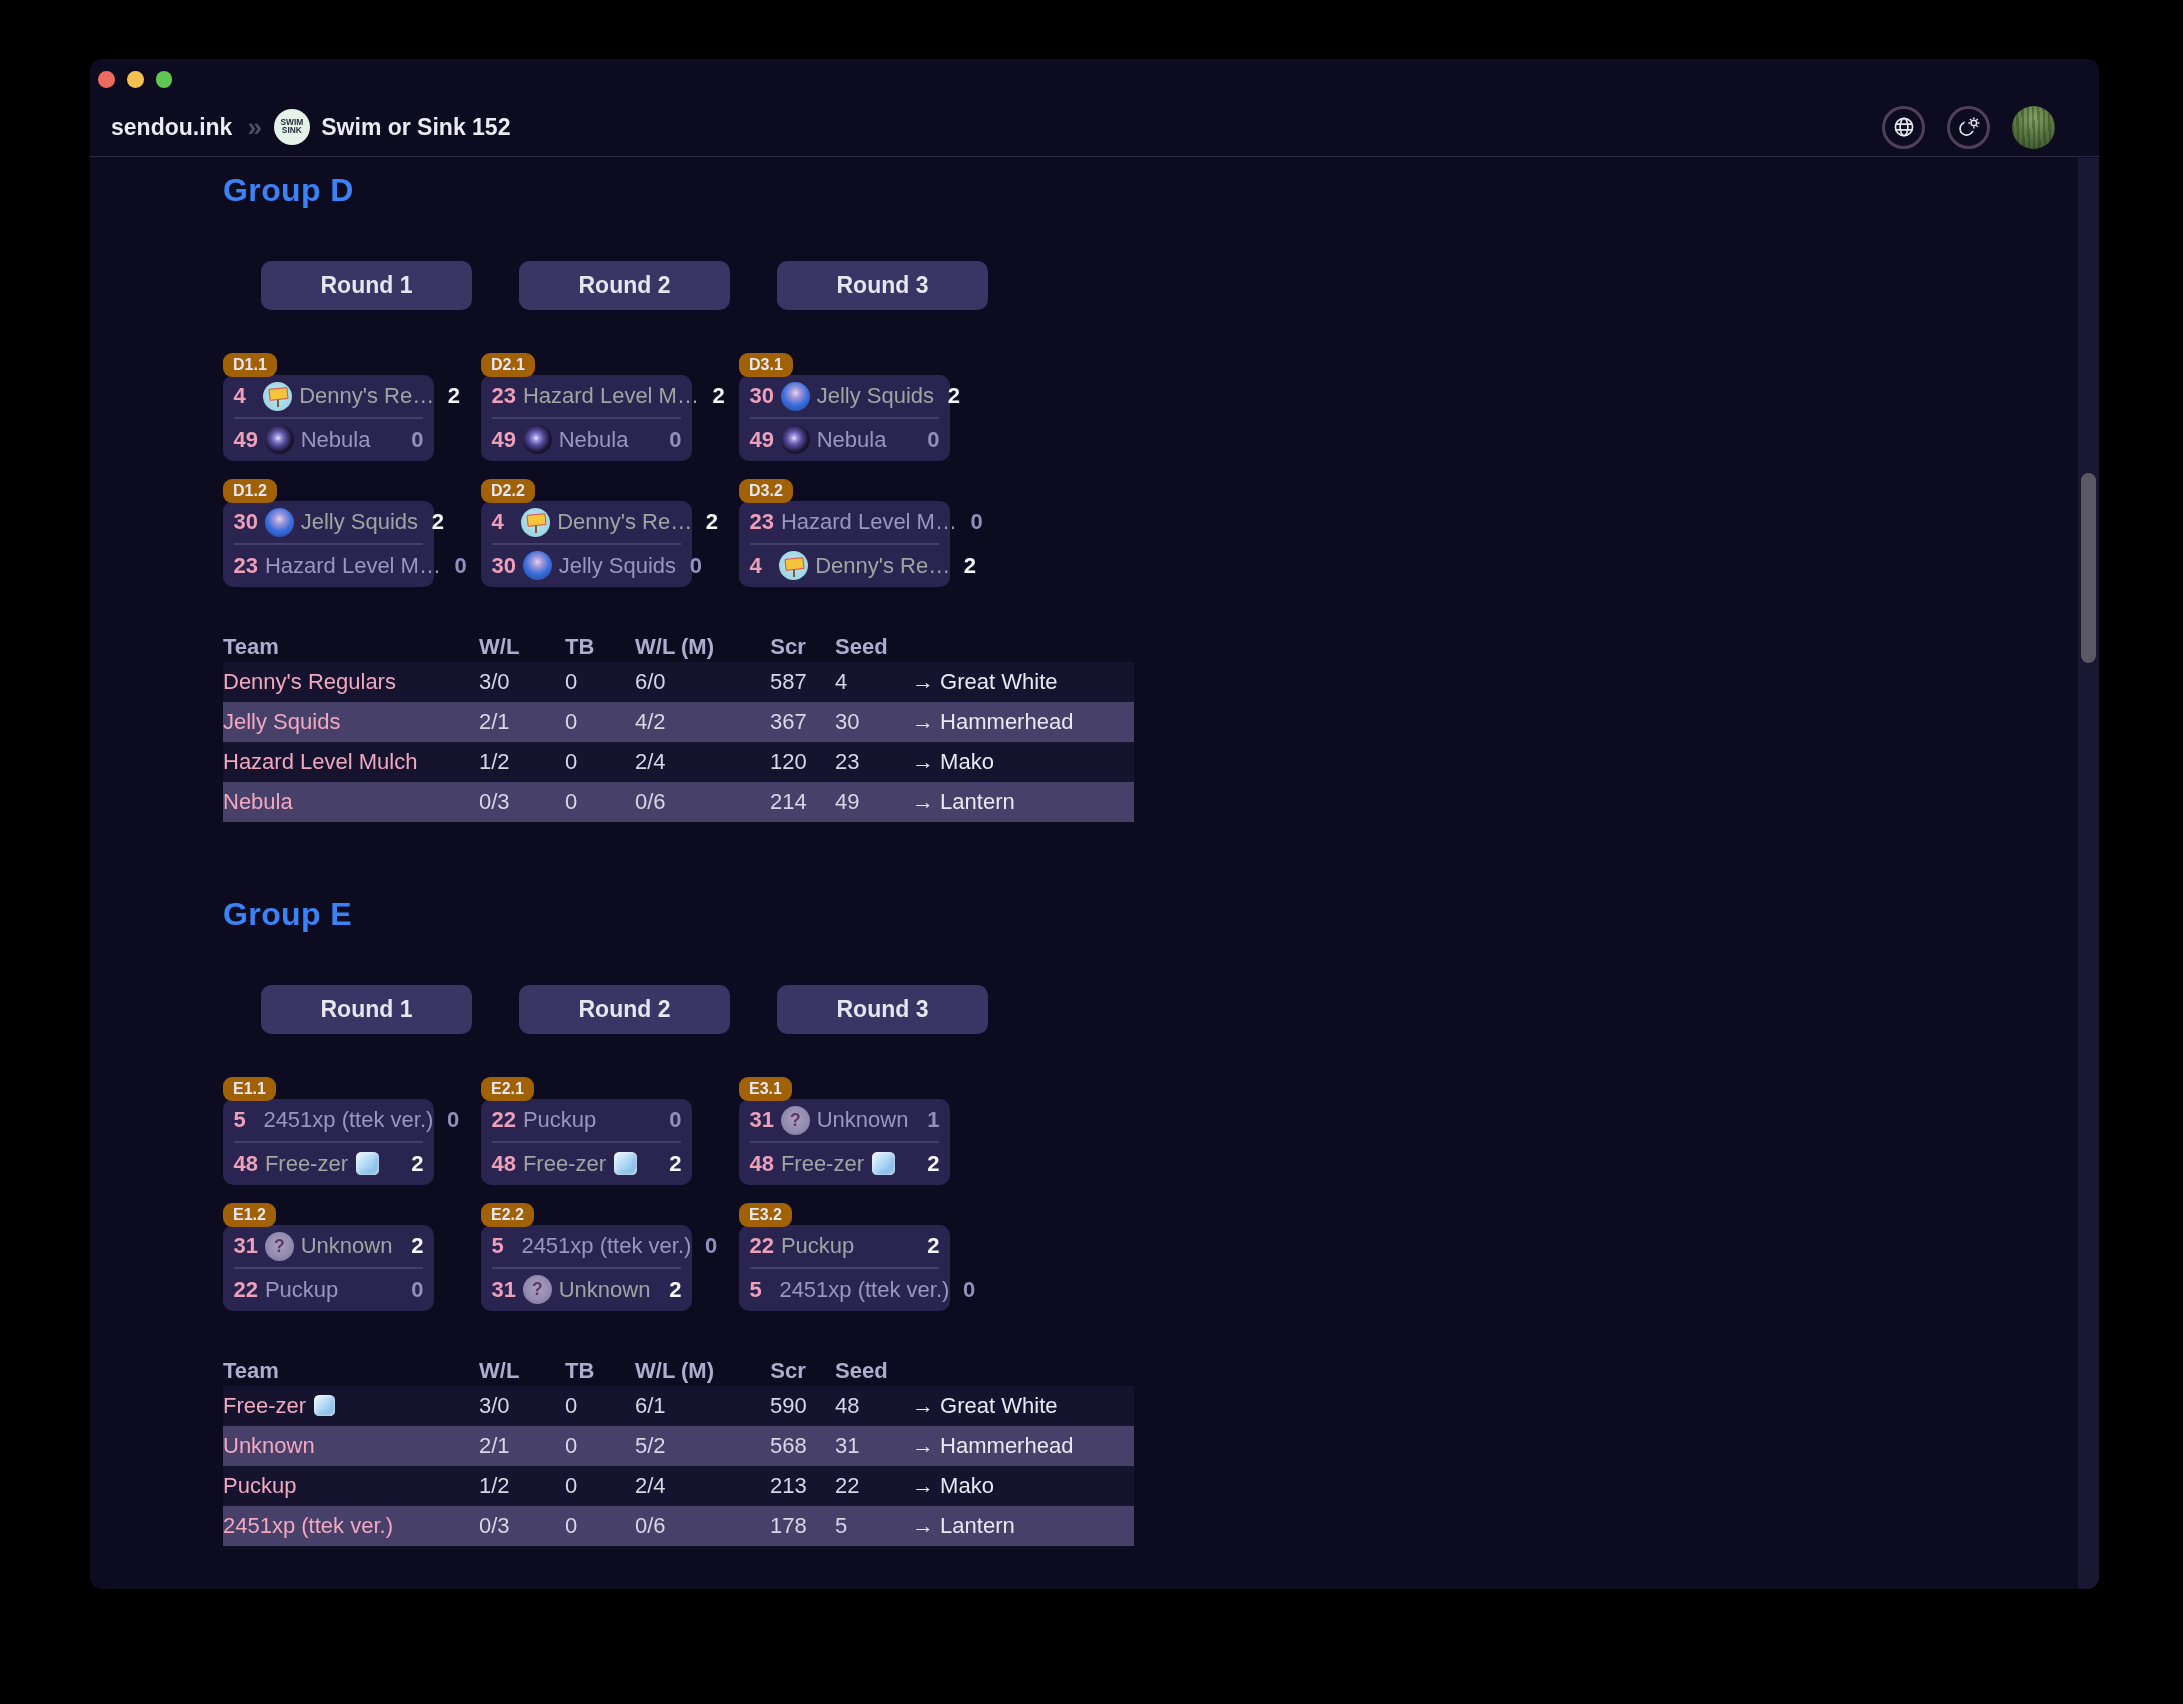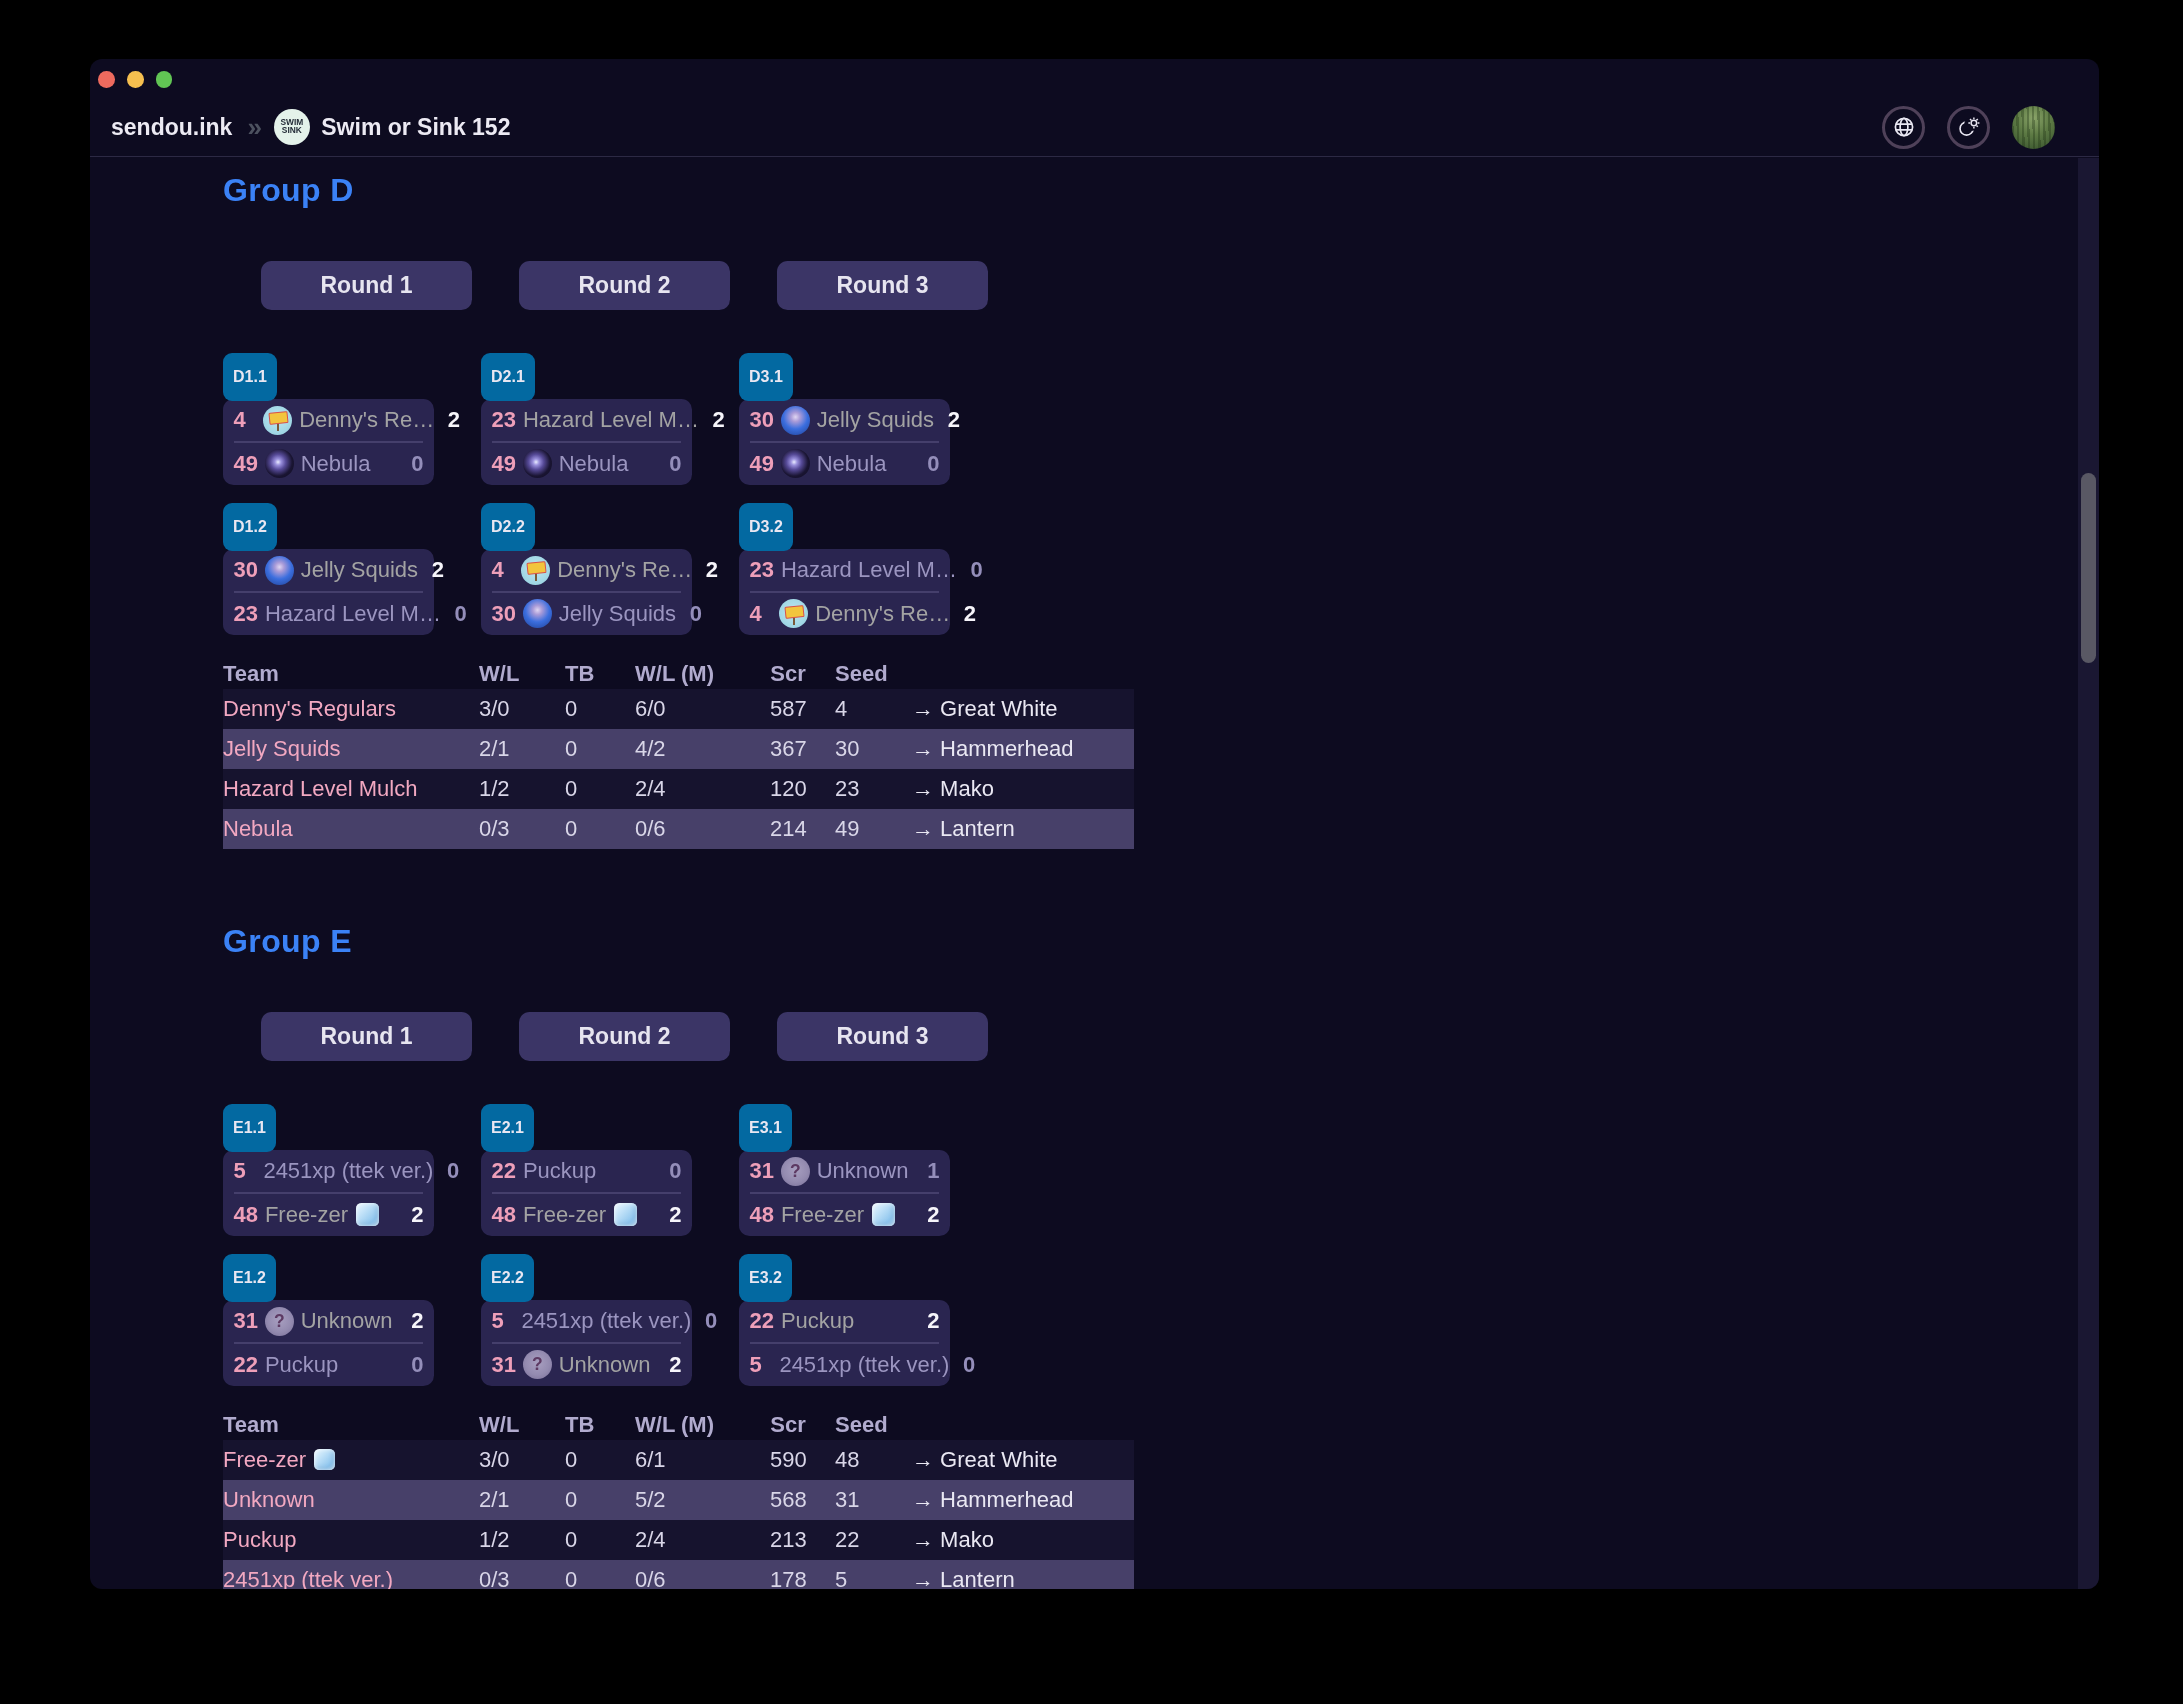--- a/index.html
+++ b/index.html
@@ -51,21 +51,21 @@
   .group-title{font-size:32px;line-height:43px;font-weight:700;color:#3b82f6;margin:10.6px 0 0 0;letter-spacing:0.4px;}
   .group-title.follow{margin-top:71px;}
   .rounds{display:flex;gap:47px;margin-top:49px;padding-left:38px;}
   .round-btn{
     width:211px;height:49px;background:#3b3566;border-radius:10.6px;border:none;
     color:#e7e5f0;font-size:23px;font-weight:700;display:flex;align-items:center;justify-content:center;
     font-family:"Liberation Sans", sans-serif;
   }
   .match-grid{display:grid;grid-template-columns:repeat(3,211px);column-gap:47px;row-gap:18px;margin-top:43px;}
   .chip{
-    display:inline-block;height:24px;line-height:24px;padding:12px 10px;background:#0369a1;
+    display:inline-block;height:24px;line-height:24px;padding:0 10px;background:#a16207;
     border-radius:9px;font-size:16px;font-weight:700;color:#e9e7f2;position:relative;z-index:1;
   }
   .card{width:211px;background:#2a2550;border-radius:10.6px;margin-top:-1.5px;box-sizing:border-box;}
   .team-row{height:42px;display:flex;align-items:center;padding:0 10.6px;gap:6.8px;font-size:22px;}
   .divider{height:1.5px;background:#453f6c;margin:0 10.6px;}
   .t-seed{color:#ee9fb9;font-weight:700;min-width:23px;flex:none;}
   .t-av{width:29px;height:29px;border-radius:50%;flex:none;display:inline-block;}
   .t-av[data-kind="dennys"]{background:radial-gradient(circle at 50% 45%, #bfe6ef 0%, #a3d8e6 60%, #8fccdc 100%);position:relative;overflow:hidden;}
   .t-av[data-kind="dennys"]::before{content:"";position:absolute;left:13.7px;top:13.7px;width:2.3px;height:12px;background:#7a5a3a;}
   .t-av[data-kind="dennys"]::after{content:"";position:absolute;left:6px;top:6.8px;width:16.7px;height:10px;background:#f2c53d;border:0.8px solid #d8504a;border-radius:1.5px;transform:rotate(-6deg);}
@@ -80,21 +80,21 @@
   .team-row[data-result="L"] .t-score{color:#948eba;}
   .t-fill{flex:1;}
   .t-score{font-weight:700;flex:none;}
   .t-ice{display:none;}
   .t-ice[data-kind="ice"]{
     display:inline-block;width:23px;height:23px;border-radius:5.3px;flex:none;margin-left:1.5px;
     background:linear-gradient(135deg,#eef8ff 0%,#c2e2f8 35%,#8fc6ee 75%,#bfe0f6 100%);
     box-shadow:inset 0 0 4.6px rgba(255,255,255,.9), inset -2.3px -2.3px 3.8px rgba(90,150,200,.55);
   }
   
-  .standings{margin-top:25px;width:911px;font-size:22px;}
+  .standings{margin-top:46px;width:911px;font-size:22px;}
   .st-head,.st-row{display:grid;grid-template-columns:256px 86px 70px 135px 36px 106px 221px;align-items:center;}
   .st-head{height:29px;color:#b1abce;font-weight:700;}
   .st-row{height:40px;color:#d9d6e8;}
   .st-row:nth-child(odd){background:#16132e;}
   .st-row:nth-child(even){background:#474069;}
   .c-team{color:#f2a8c1;display:flex;align-items:center;gap:6.8px;white-space:nowrap;}
   .c-scr{text-align:center;}
   .c-seed{padding-left:29px;}
   .c-dest{color:#eae8f3;white-space:nowrap;}
   .st-row .t-ice[data-kind="ice"]{width:21px;height:21px;}

